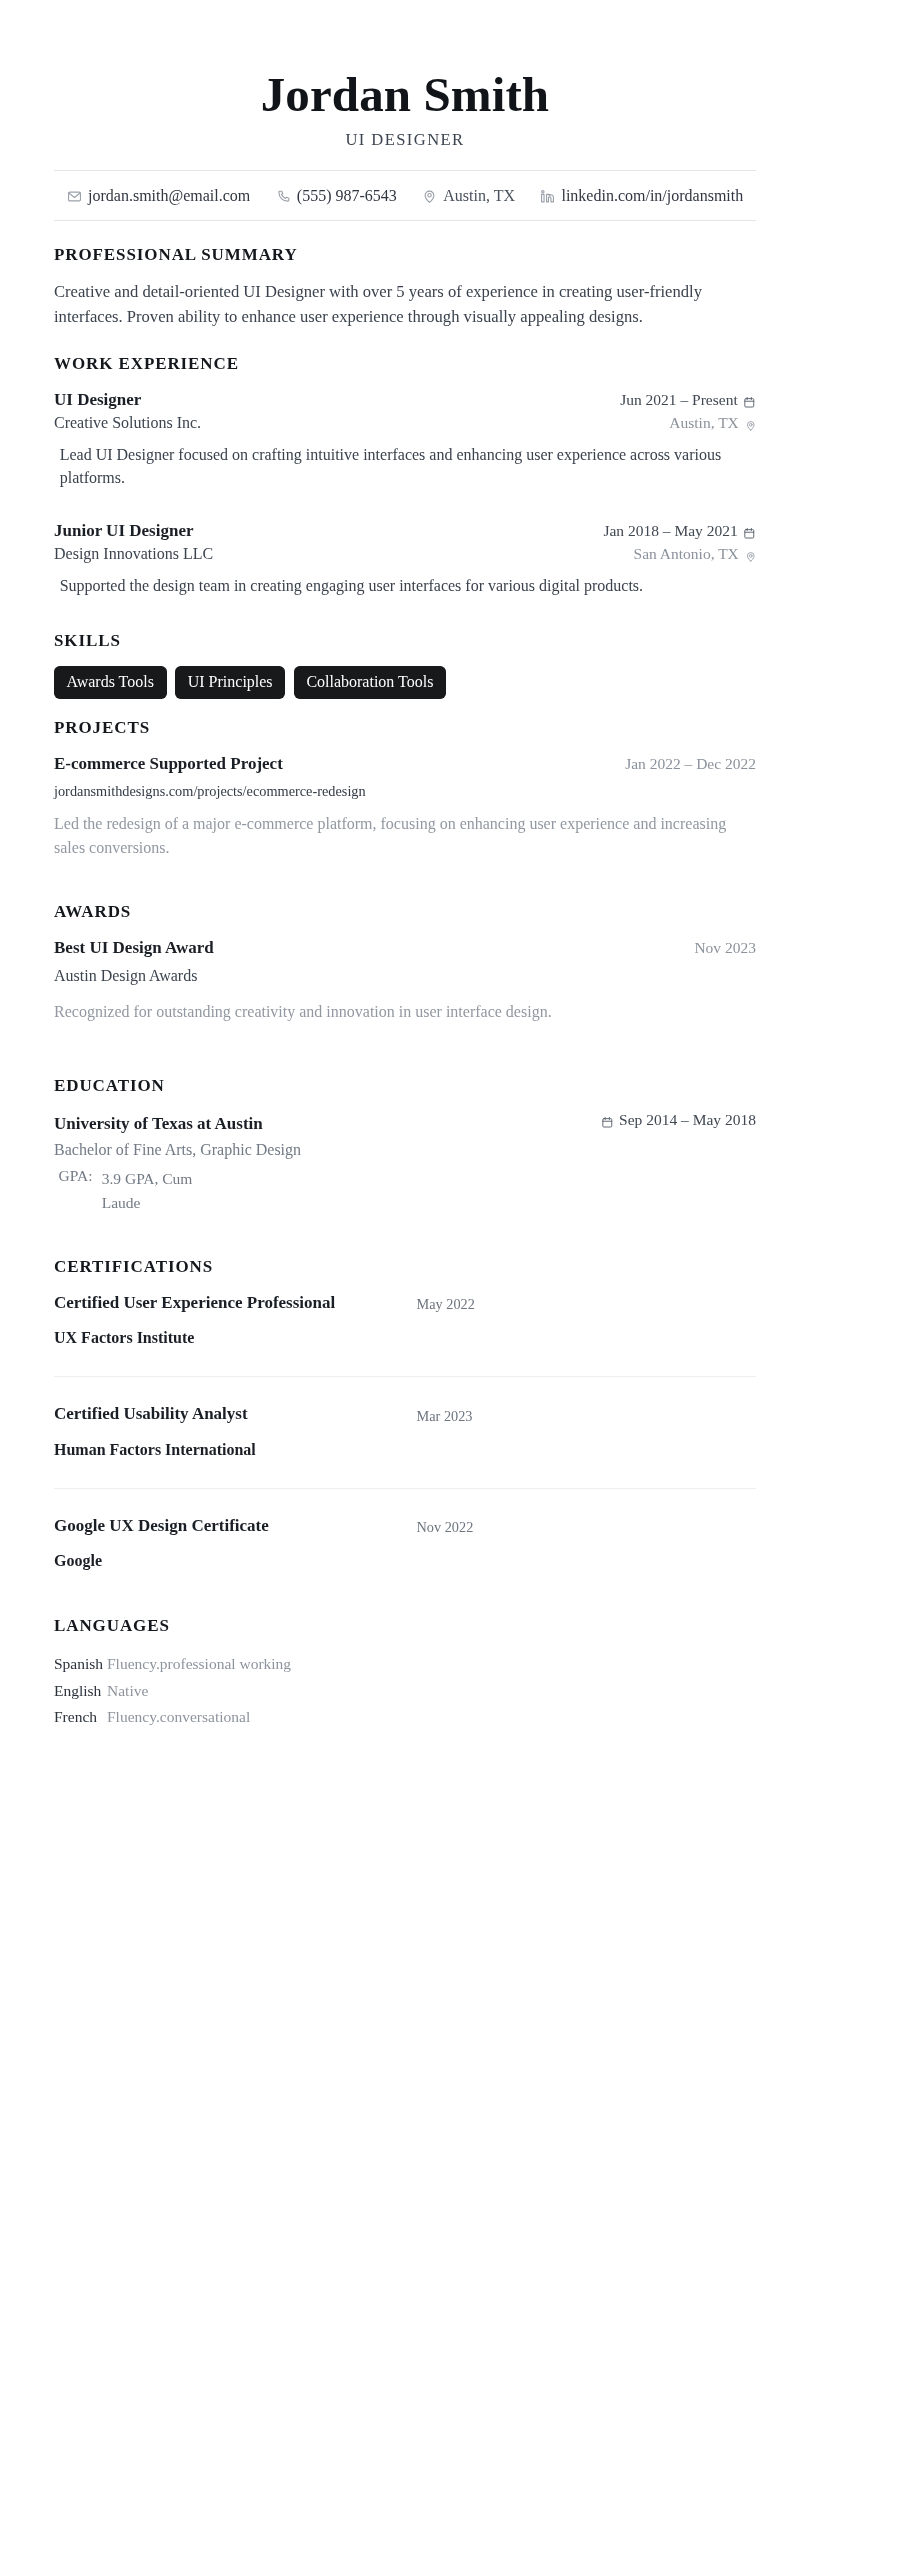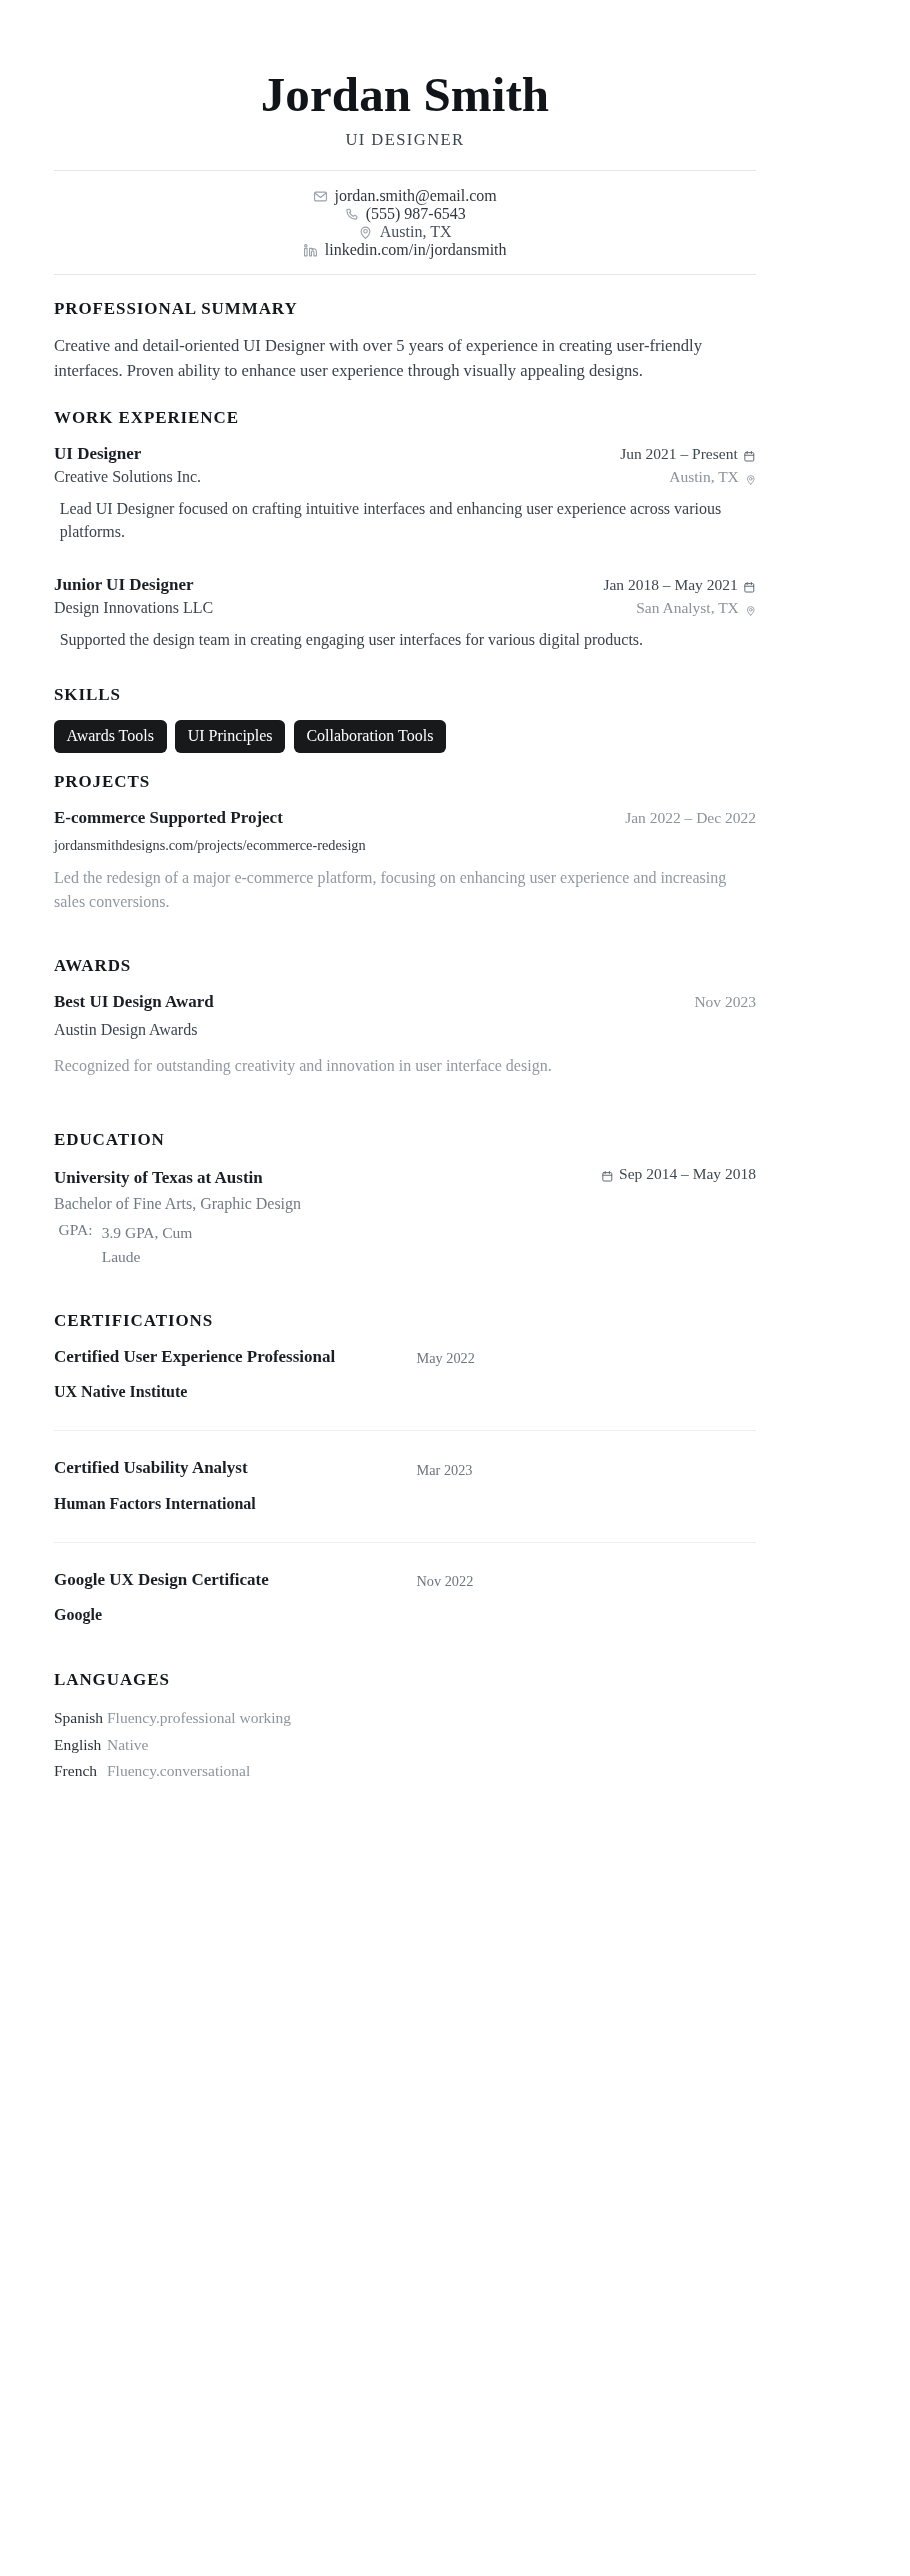--- a/index.html
+++ b/index.html
@@ -57,21 +57,20 @@
   }
 
   
   .contact-bar {
     display: flex;
     flex-wrap: wrap;
     justify-content: center;
     align-items: center;
     gap: 0;
     padding: 16px 0 15px 0;
-    flex-direction: column;
   }
 
   .contact-item {
     display: inline-flex;
     align-items: center;
     gap: 6.3px;
     font-size: 16px;
     color: #49515d;
     padding: 0 12.6px;
     white-space: nowrap;
@@ -358,21 +357,21 @@
                 <path d="M3.5 10h17"></path>
                   <path d="M8 2.8v4"></path>
                   <path d="M16 2.8v4"></path>
               </svg>
             </span>
           </div>
         </div>
         <div class="entry-row">
           <div class="entry-sub">Design Innovations LLC</div>
           <div class="entry-meta muted">
-            <span>San Analyst, TX</span>
+            <span>San Antonio, TX</span>
             <span class="ico">
               <svg width="11.5" height="11.5" viewBox="0 0 24 24" fill="none" stroke="#9aa1a9" stroke-width="1.9" stroke-linecap="round" stroke-linejoin="round">
                 <path d="M12 21.5s7-6.2 7-11.2a7 7 0 1 0-14 0c0 5 7 11.2 7 11.2z"></path>
                 <circle cx="12" cy="10" r="2.8"></circle>
               </svg>
             </span>
           </div>
         </div>
         <div class="entry-desc">Supported the design team in creating engaging user interfaces for various digital products.</div>
       </div>
@@ -441,21 +440,21 @@
     </div>
 
     <div class="section" style="padding-top:31px;">
       <div class="section-title">CERTIFICATIONS</div>
 
       <div class="cert-grid">
 
         <div class="cert-item">
           <div>
             <div class="cert-name">Certified User Experience Professional</div>
-            <div class="cert-issuer">UX Native Institute</div>
+            <div class="cert-issuer">UX Factors Institute</div>
           </div>
           <div class="cert-date">May 2022</div>
         </div>
 
         <div class="cert-item">
           <div>
             <div class="cert-name">Certified Usability Analyst</div>
             <div class="cert-issuer">Human Factors International</div>
           </div>
           <div class="cert-date">Mar 2023</div>

